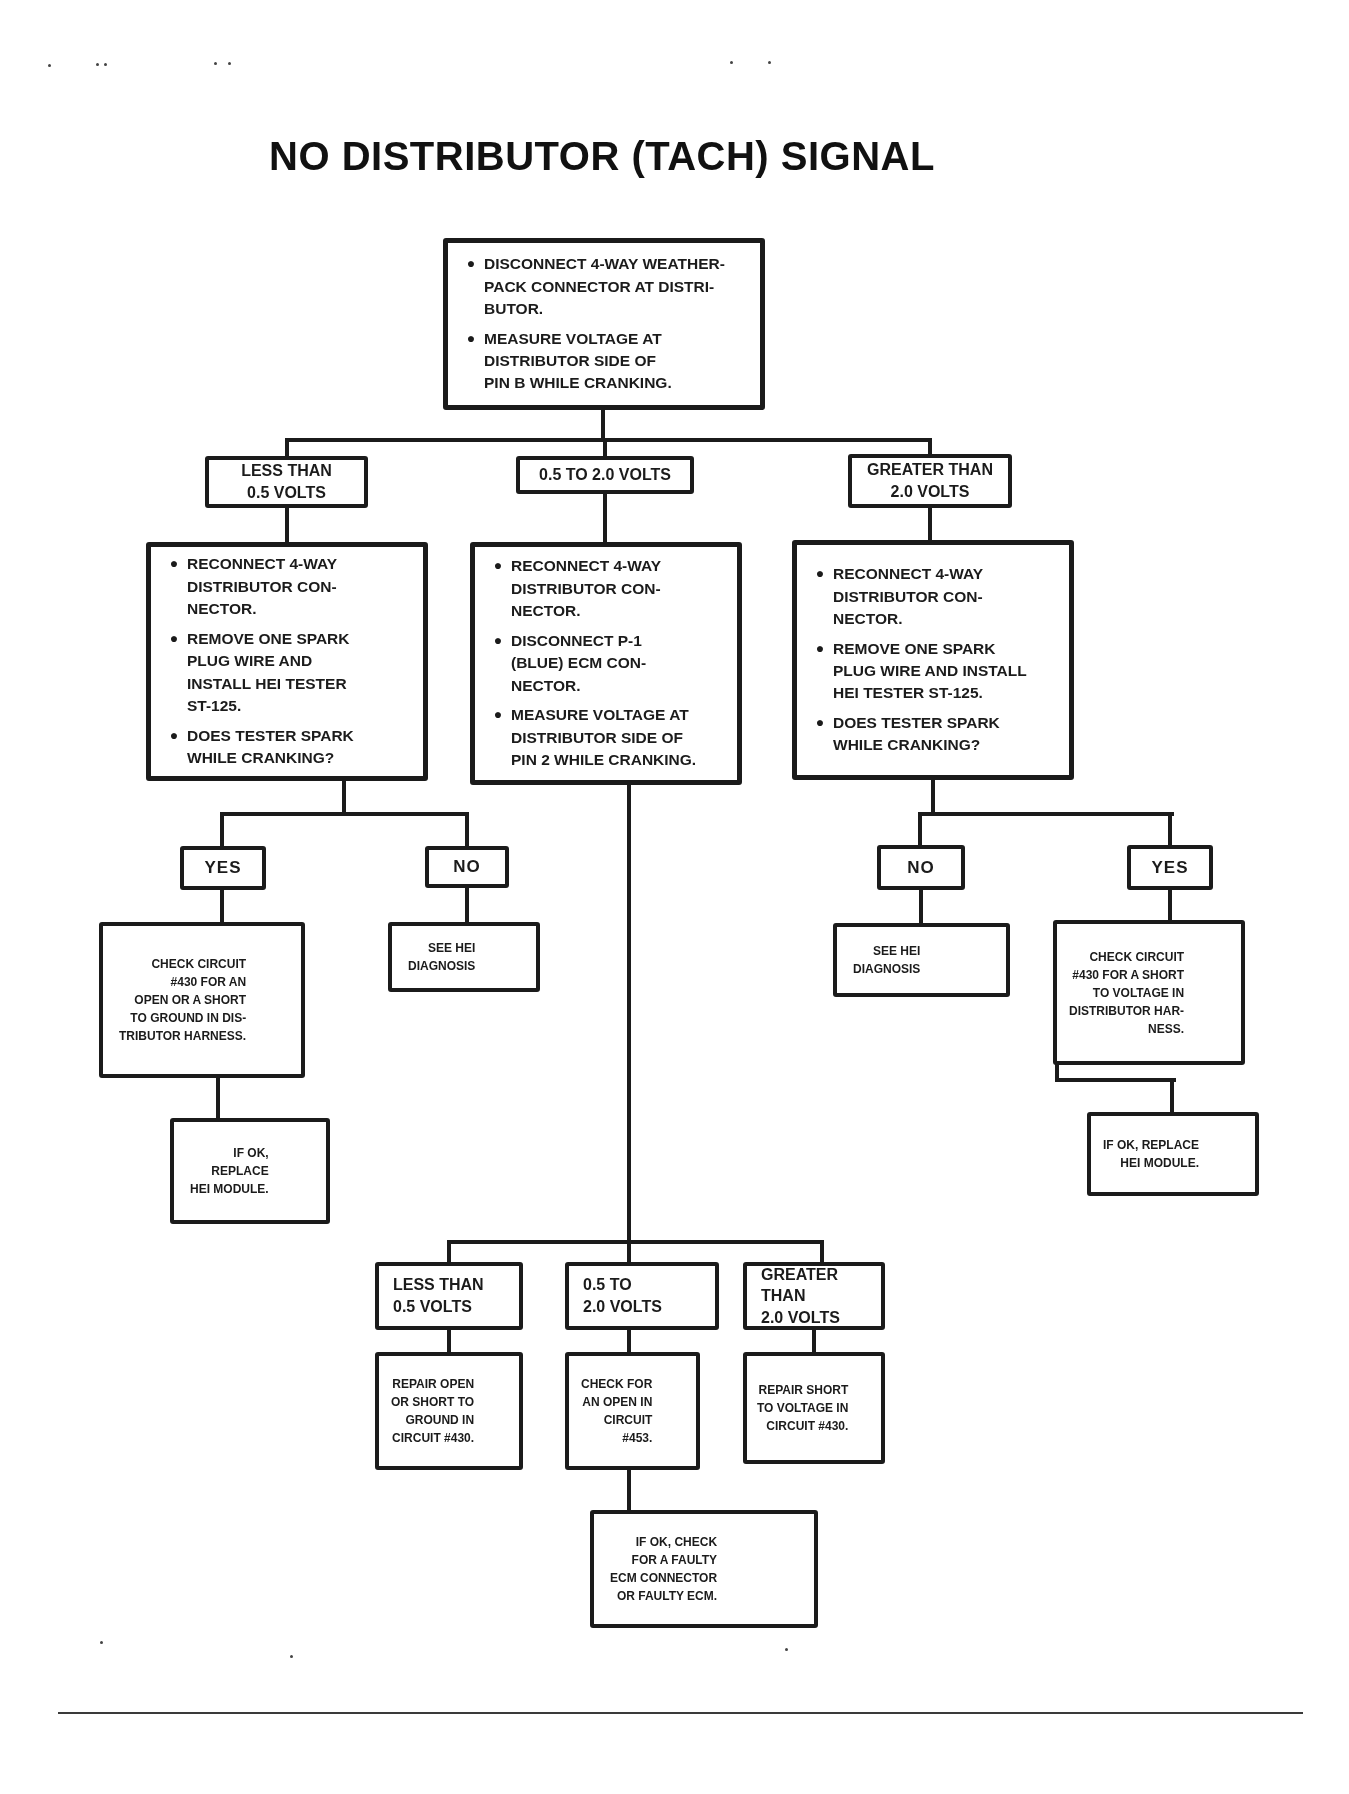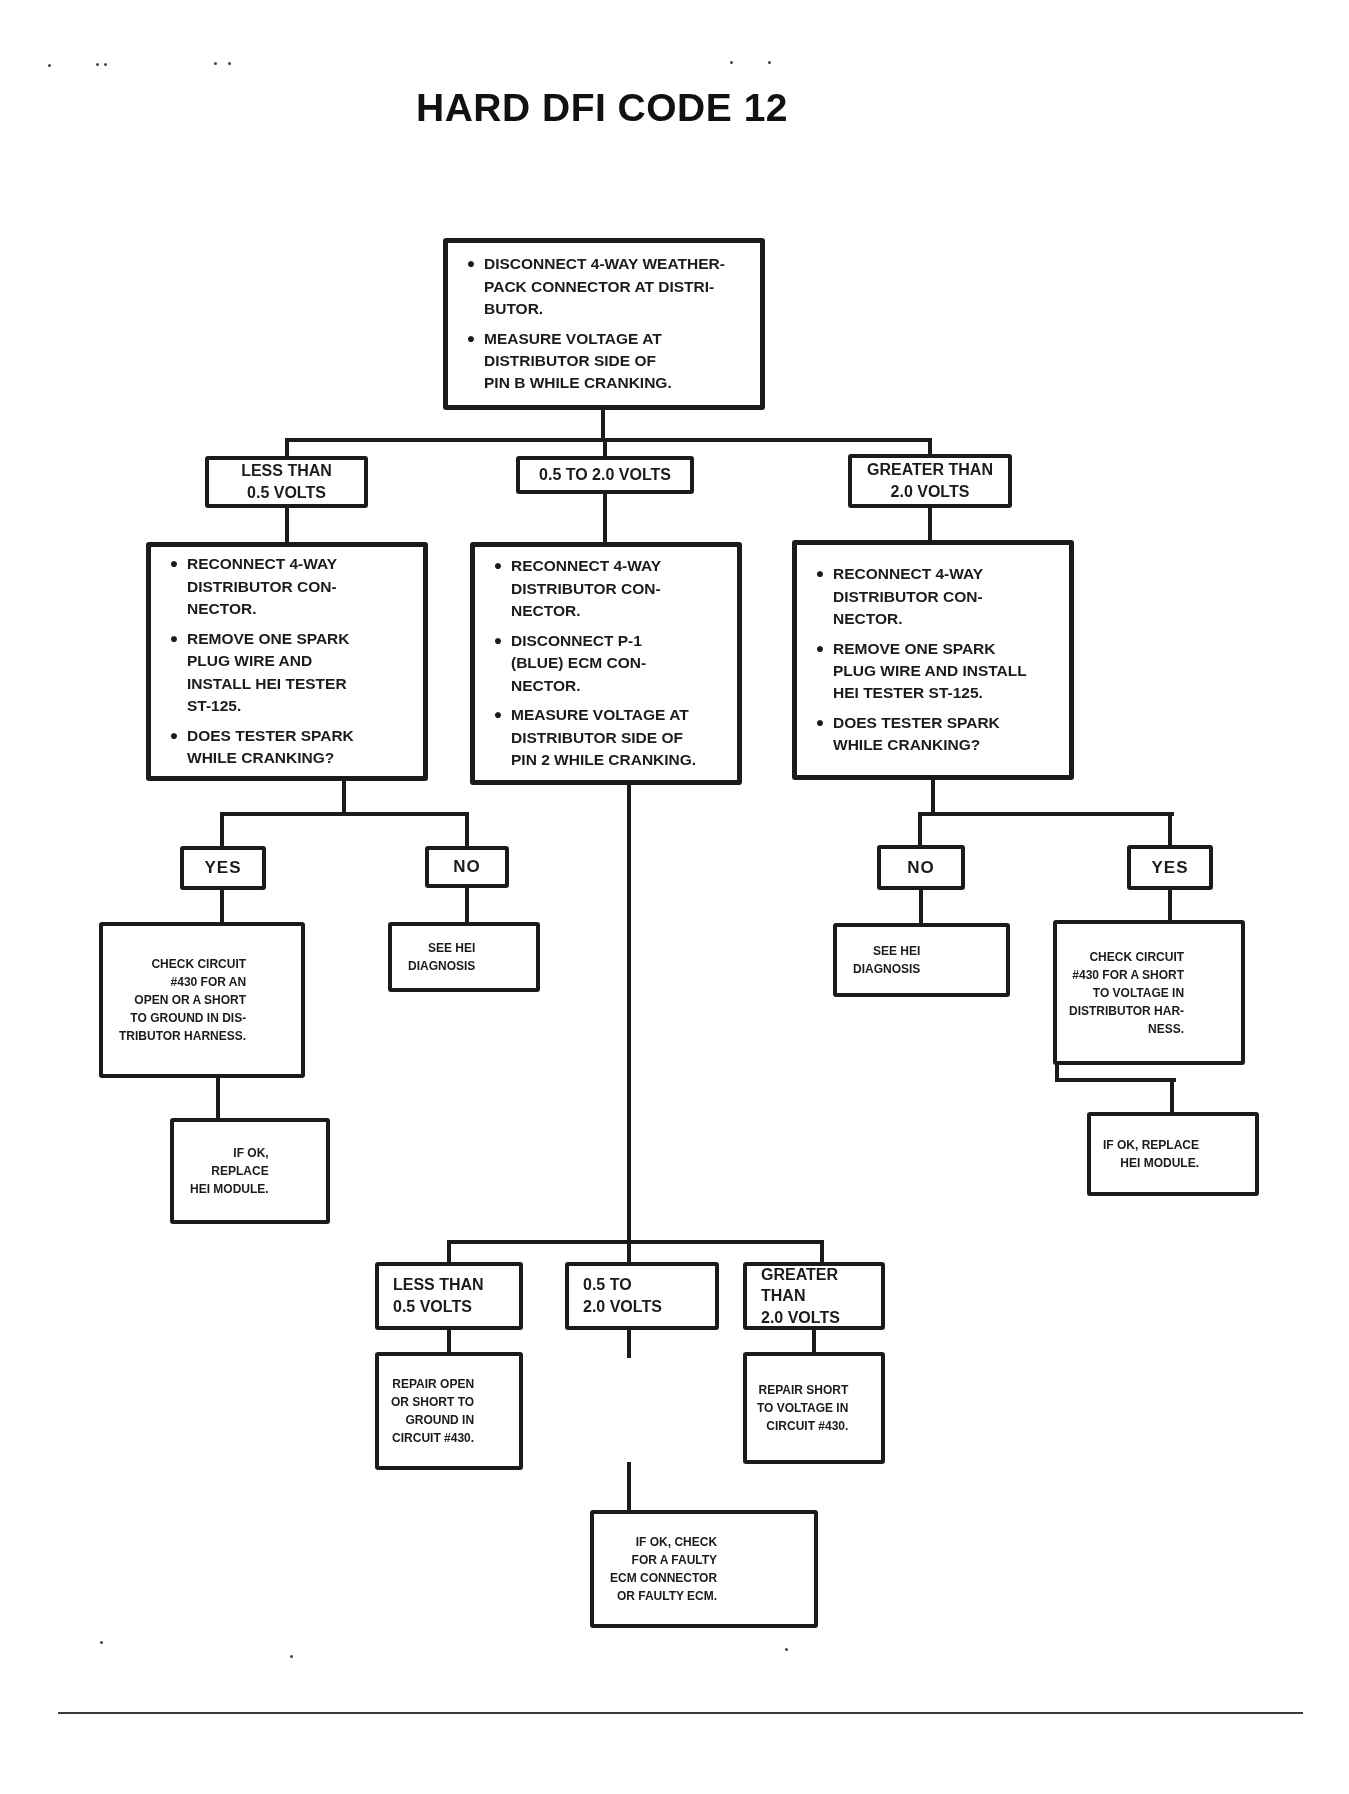--- a/index.html
+++ b/index.html
@@ -53,21 +53,21 @@
 <div class="page">
 
   <div class="speck" style="left:48px; top:64px;"></div>
   <div class="speck" style="left:96px; top:63px;"></div>
   <div class="speck" style="left:104px; top:63px;"></div>
   <div class="speck" style="left:214px; top:62px;"></div>
   <div class="speck" style="left:228px; top:62px;"></div>
   <div class="speck" style="left:730px; top:61px;"></div>
   <div class="speck" style="left:768px; top:61px;"></div>
 
-  <div class="title t1">HARD DFI CODE 12</div>
+  <div class="title t2">NO DISTRIBUTOR (TACH) SIGNAL</div>
 
   <div class="line" style="left:601px; top:406px; width:4px; height:36px;"></div>
   <div class="line" style="left:285px; top:438px; width:647px; height:4px;"></div>
   <div class="line" style="left:285px; top:438px; width:4px; height:24px;"></div>
   <div class="line" style="left:603px; top:438px; width:4px; height:24px;"></div>
   <div class="line" style="left:928px; top:438px; width:4px; height:24px;"></div>
 
   <div class="line" style="left:285px; top:500px; width:4px; height:48px;"></div>
   <div class="line" style="left:603px; top:488px; width:4px; height:60px;"></div>
   <div class="line" style="left:928px; top:500px; width:4px; height:48px;"></div>
@@ -243,20 +243,26 @@
 2.0 VOLTS</span></div>
   <div class="box lbl-left" style="left:743px; top:1262px; width:142px; height:68px;"><span>GREATER THAN
 2.0 VOLTS</span></div>
 
   <div class="box txtbox" style="left:375px; top:1352px; width:148px; height:118px; padding-left:12px;">
     <span>REPAIR OPEN
 OR SHORT TO
 GROUND IN
 CIRCUIT #430.</span>
   </div>
+  <div class="box txtbox" style="left:565px; top:1352px; width:135px; height:118px; padding-left:12px;">
+    <span>CHECK FOR
+AN OPEN IN
+CIRCUIT
+#453.</span>
+  </div>
   <div class="box txtbox" style="left:743px; top:1352px; width:142px; height:112px; padding-left:10px;">
     <span>REPAIR SHORT
 TO VOLTAGE IN
 CIRCUIT #430.</span>
   </div>
 
   <div class="box txtbox" style="left:590px; top:1510px; width:228px; height:118px;">
     <span>IF OK, CHECK
 FOR A FAULTY
 ECM CONNECTOR

